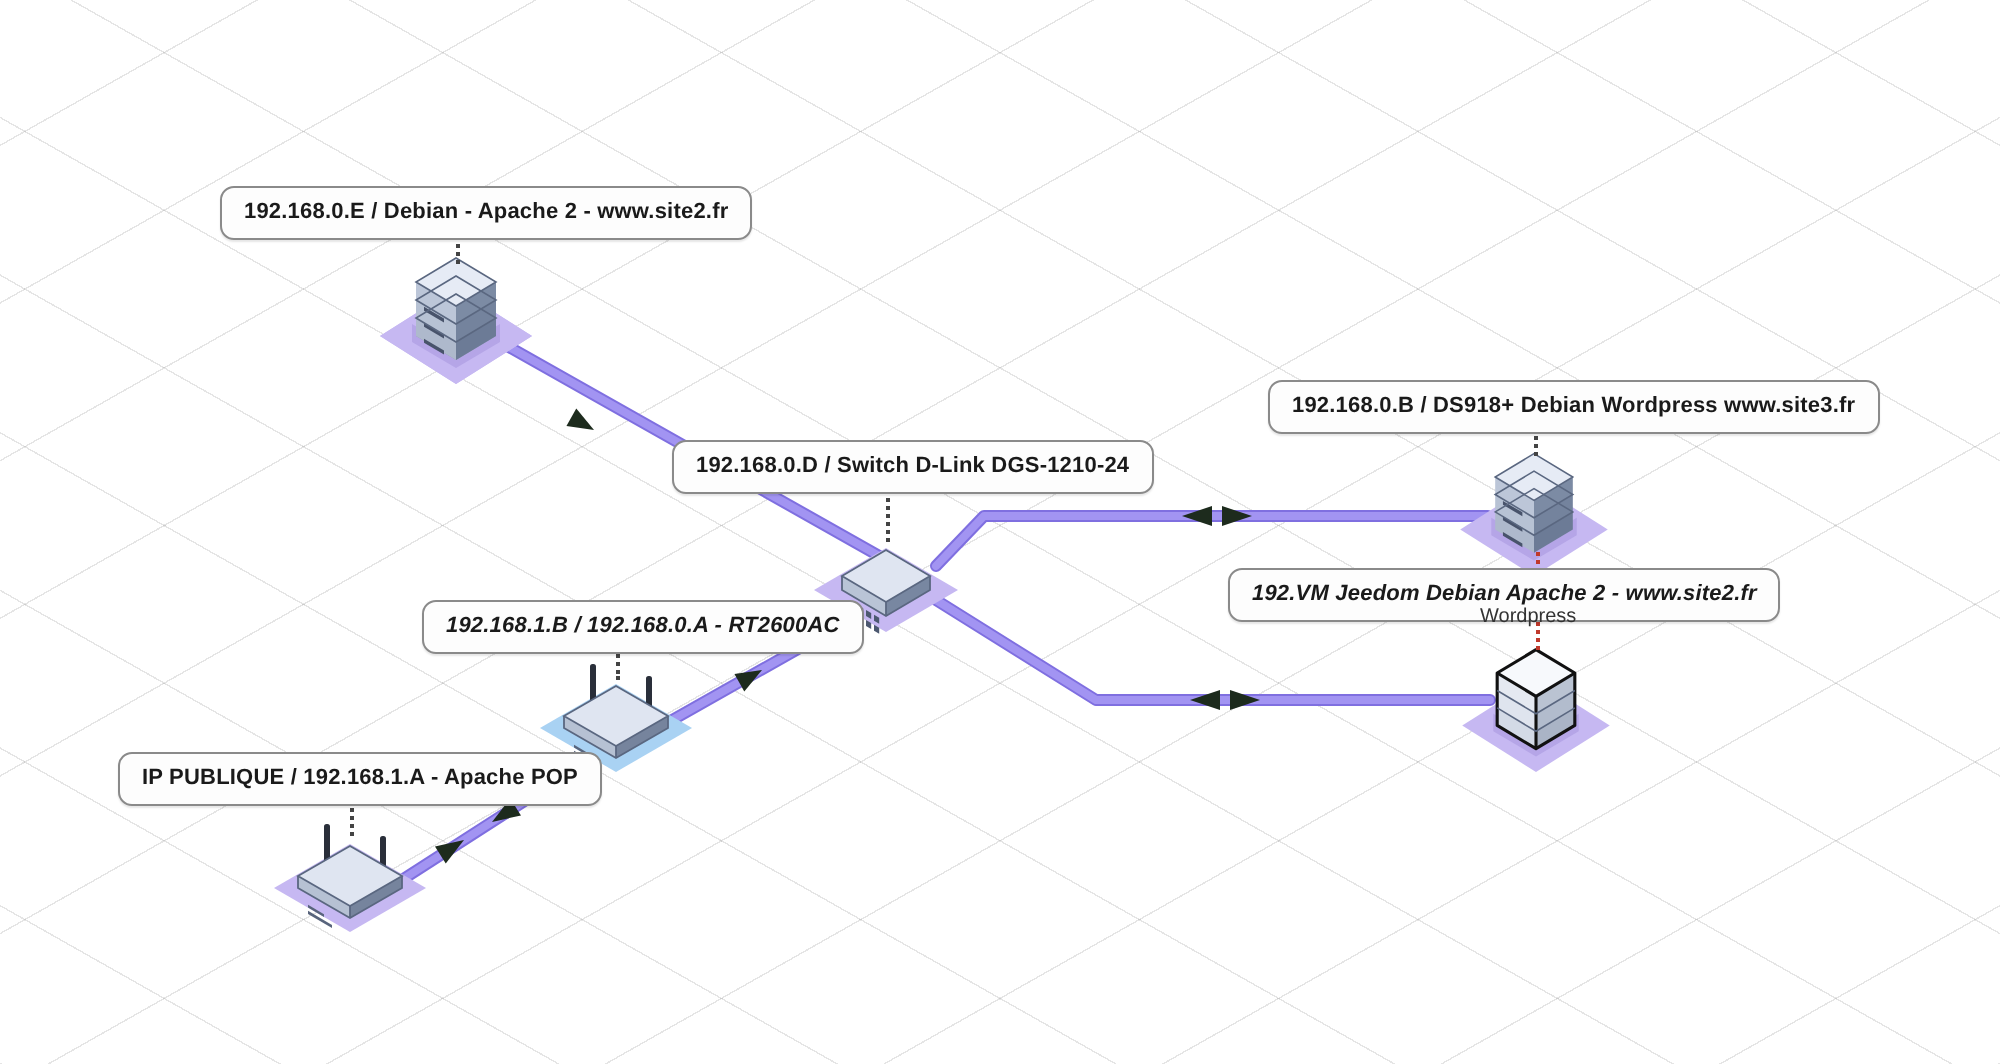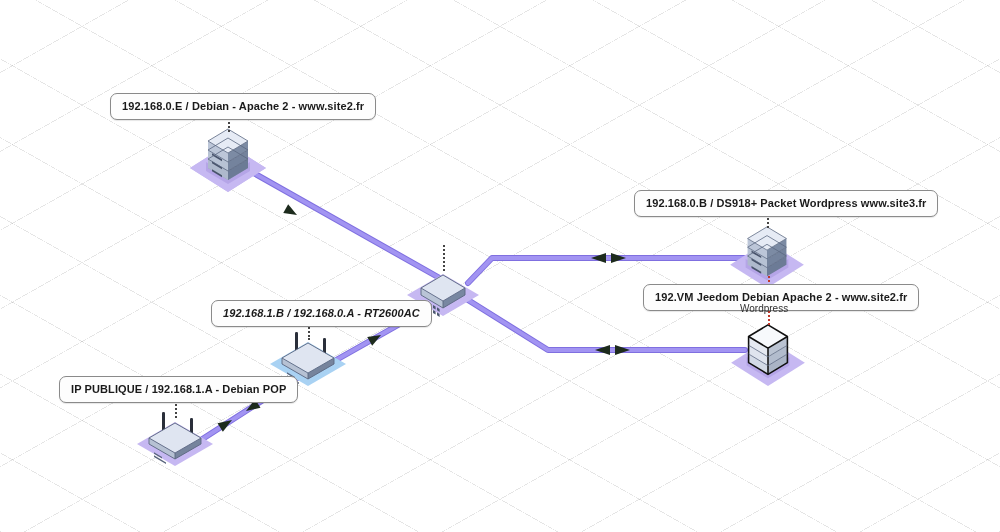--- a/index.html
+++ b/index.html
@@ -161,20 +161,21 @@
         <rect x="32" y="26.5" width="2.6" height="3" transform="skewY(30.5)"></rect>
       </g>
       <g stroke="#5a6780" stroke-width="0.9" fill="none">
         <polygon points="16,26 38,13 60,26 38,39"></polygon>
         <path d="M16,26 L16,33 L38,46 L60,33 L60,26"></path>
         <path d="M38,39 L38,46"></path>
       </g>
     </svg>
   </div>
   <div class="leader" style="left:443px;top:245px;height:26px;"></div>
+  <div class="label" style="left:336px;top:220px;">192.168.0.D / Switch D-Link DGS-1210-24</div>
 
   <div class="node" style="left:726px;top:222px;width:82px;height:66px;">
     <svg width="82" height="66" viewBox="0 0 84 68">
       <polygon points="42,68 4,44 42,20 80,44" fill="#c6b8f2"></polygon>
       <polygon points="20,47 42,60 64,47 64,38 42,51 20,38" fill="#9f8fd9" opacity="0.45"></polygon>
       <polygon points="22,35 42,47 42,56 22,44" fill="#aeb9cc"></polygon>
       <polygon points="42,47 62,35 62,44 42,56" fill="#6c7b96"></polygon>
       <polygon points="22,35 42,23 62,35 42,47" fill="#d5dceb"></polygon>
       <polygon points="22,26 42,38 42,47 22,35" fill="#b7c2d4"></polygon>
       <polygon points="42,38 62,26 62,35 42,47" fill="#74839d"></polygon>
@@ -186,21 +187,21 @@
       <rect x="26" y="22" width="10" height="2" fill="#48536b" transform="skewY(30.5)"></rect>
       <rect x="26" y="14" width="10" height="2" fill="#48536b" transform="skewY(30.5)"></rect>
       <g stroke="#5a6780" stroke-width="0.8" fill="none">
         <polygon points="22,35 42,47 62,35 42,23"></polygon>
         <polygon points="22,26 42,38 62,26 42,14"></polygon>
         <polygon points="22,17 42,29 62,17 42,5"></polygon>
       </g>
     </svg>
   </div>
   <div class="leader" style="left:767px;top:214px;height:14px;"></div>
-  <div class="label" style="left:634px;top:190px;">192.168.0.B / DS918+ Packet Wordpress www.site3.fr</div>
+  <div class="label" style="left:634px;top:190px;">192.168.0.B / DS918+ Debian Wordpress www.site3.fr</div>
 
   <div class="node" style="left:727px;top:320px;width:82px;height:66px;">
     <svg width="82" height="66" viewBox="0 0 84 68">
       <polygon points="42,68 4,44 42,20 80,44" fill="#c6b8f2"></polygon>
       <polygon points="20,47 42,60 64,47 64,38 42,51 20,38" fill="#9f8fd9" opacity="0.45"></polygon>
       <polygon points="22,35 42,47 42,56 22,44" fill="#d3dae6"></polygon>
       <polygon points="42,47 62,35 62,44 42,56" fill="#aab4c6"></polygon>
       <polygon points="22,35 42,23 62,35 42,47" fill="#eef1f7"></polygon>
       <polygon points="22,26 42,38 42,47 22,35" fill="#dfe4ee"></polygon>
       <polygon points="42,38 62,26 62,35 42,47" fill="#b2bccd"></polygon>
@@ -214,21 +215,21 @@
         <path d="M42,29 L42,56"></path>
       </g>
       <g stroke="#5a6780" stroke-width="0.8" fill="none">
         <path d="M22,26 L42,38 L62,26"></path>
         <path d="M22,35 L42,47 L62,35"></path>
       </g>
     </svg>
   </div>
   <div class="leader leader-red" style="left:768px;top:295px;height:30px;"></div>
   <div class="leader leader-red" style="left:768px;top:276px;height:10px;"></div>
-  <div class="label" style="left:643px;top:284px;">192.VM Jeedom Debian Apache 2 - www.site2.fr</div>
+  <div class="label" style="left:614px;top:284px;font-style:italic;">192.VM Jeedom Debian Apache 2 - www.site2.fr</div>
   <div class="sublabel" style="left:740px;top:303px;">Wordpress</div>
 
   <div class="node" style="left:266px;top:326px;width:84px;height:62px;">
     <svg width="84" height="62" viewBox="0 0 84 62">
       <polygon points="42,60 4,38 42,16 80,38" fill="#a9d2f3"></polygon>
       <polygon points="20,40 42,52 64,40 64,34 42,46 20,34" fill="#7fb6e5" opacity="0.45"></polygon>
 
       <rect x="29" y="6" width="3" height="22" rx="1.3" fill="#2a2f3a"></rect>
       <rect x="57" y="12" width="3" height="22" rx="1.3" fill="#2a2f3a"></rect>
 
@@ -263,15 +264,15 @@
         <rect x="21" y="34" width="8" height="1.4" transform="skewY(30.5)"></rect>
       </g>
       <g stroke="#5a6780" stroke-width="0.9" fill="none">
         <polygon points="16,32 42,17 68,32 42,47"></polygon>
         <path d="M16,32 L16,38 L42,53 L68,38 L68,32"></path>
         <path d="M42,47 L42,53"></path>
       </g>
     </svg>
   </div>
   <div class="leader" style="left:175px;top:400px;height:18px;"></div>
-  <div class="label" style="left:59px;top:376px;">IP PUBLIQUE / 192.168.1.A - Debian POP</div>
+  <div class="label" style="left:59px;top:376px;">IP PUBLIQUE / 192.168.1.A - Apache POP</div>
 
 </div>
 
 </body></html>

